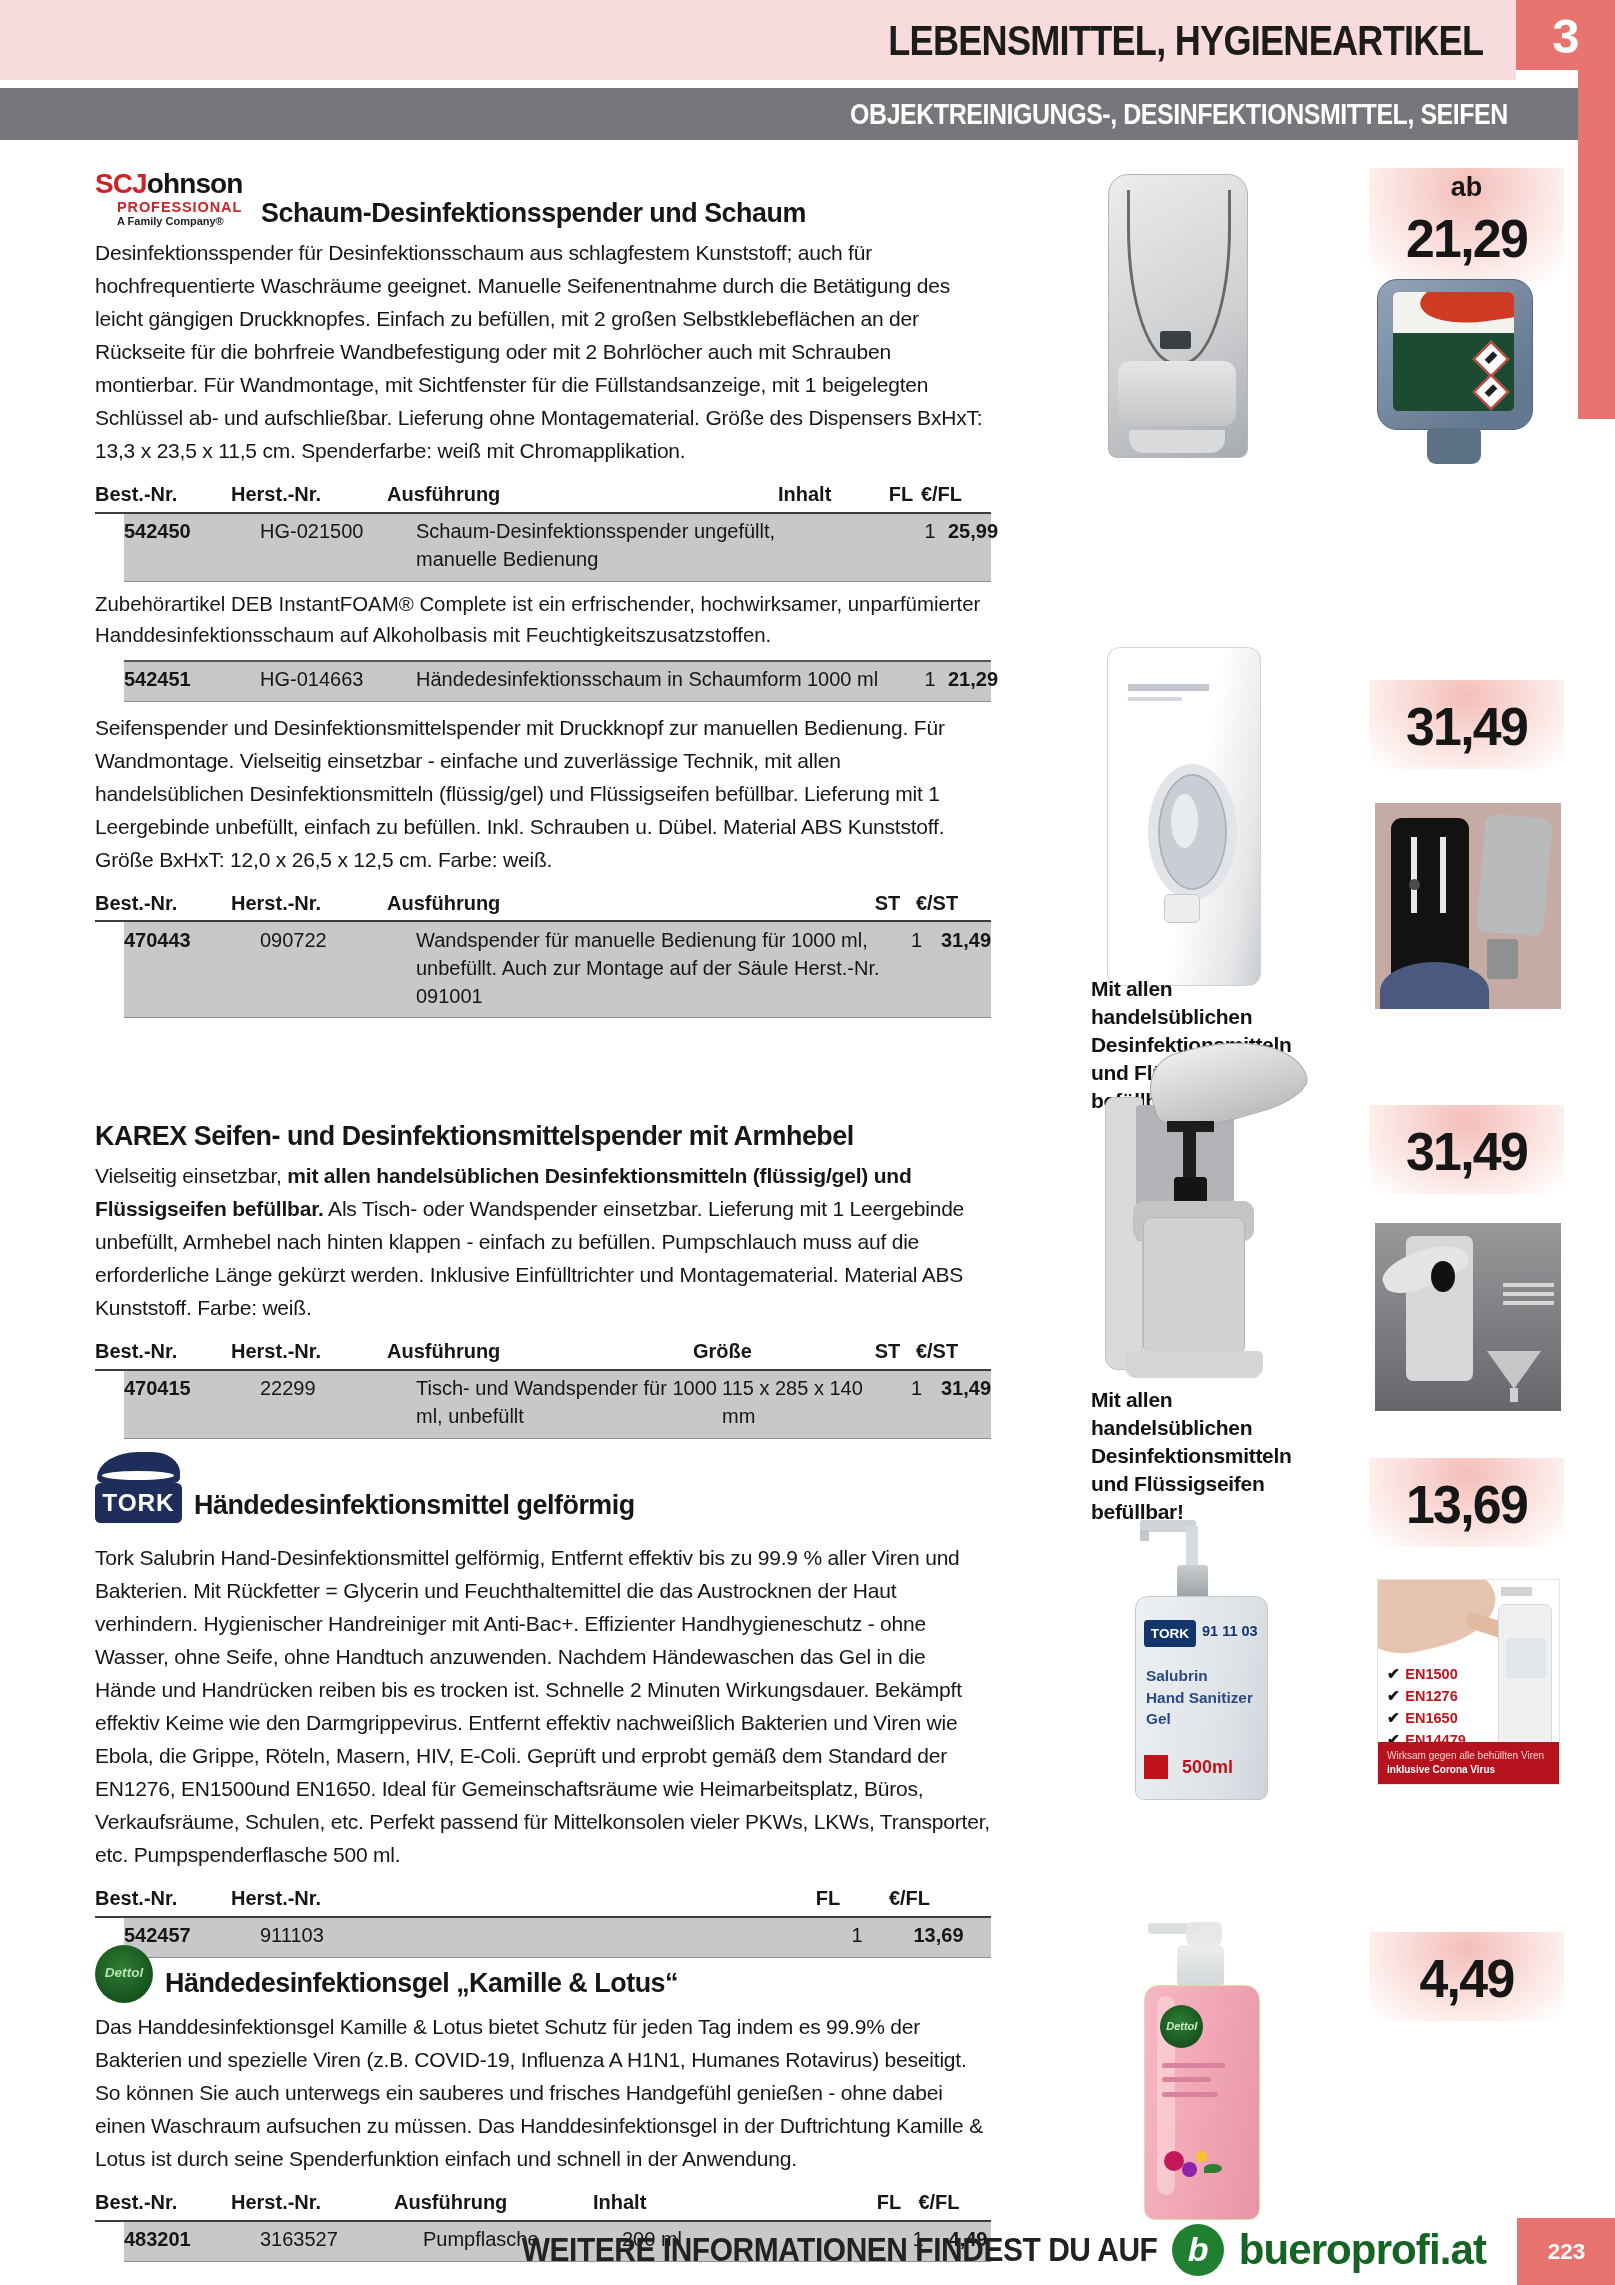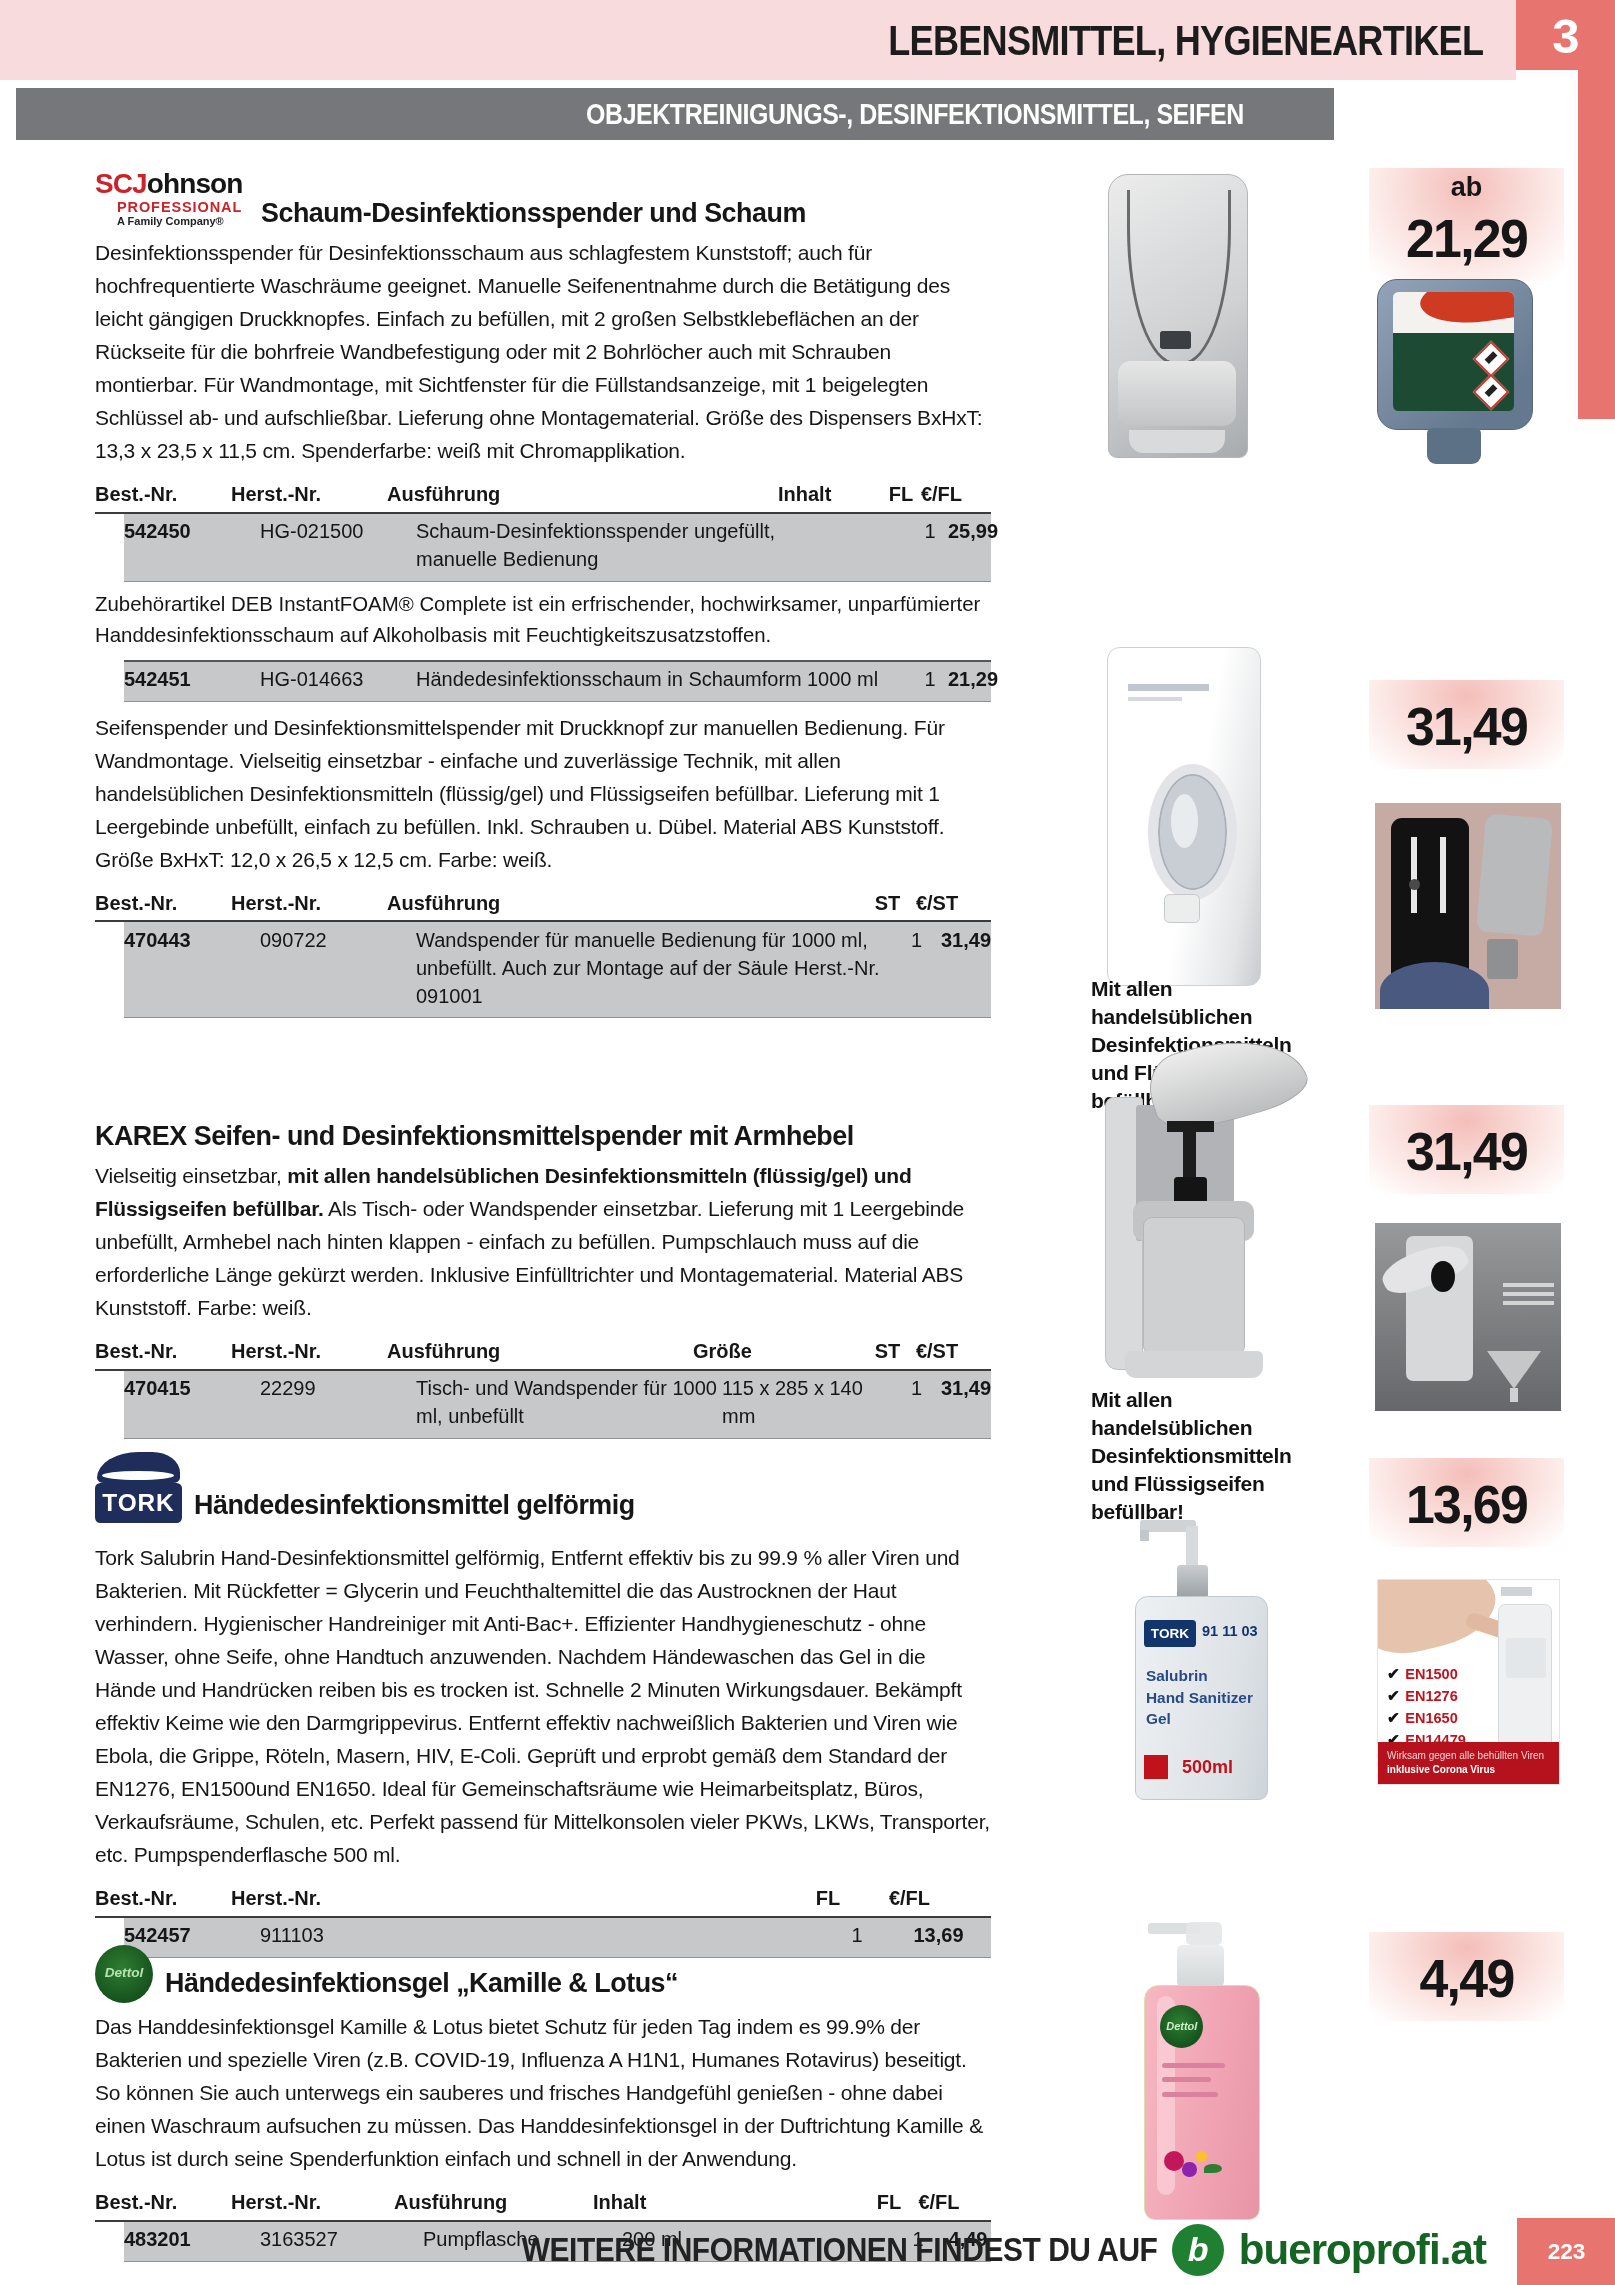--- a/index.html
+++ b/index.html
@@ -4,21 +4,21 @@
 <style>
   html,body{margin:0;padding:0;background:#ffffff;}
   .page{position:relative;width:1616px;height:2285px;background:#ffffff;overflow:hidden;
         font-family:"Liberation Sans",sans-serif;color:#161616;}
   
   .band-pink{position:absolute;left:0;top:0;width:1516px;height:80px;background:#f8dbdc;}
   .band-pink .t{position:absolute;right:33px;top:0;line-height:80px;font-size:43px;font-weight:700;
         letter-spacing:-0.9px;color:#1c1c1c;transform:scaleX(.84);transform-origin:right center;white-space:nowrap;}
   .chapter-tab{position:absolute;left:1516px;top:0;width:100px;height:70px;background:#e8746f;
         color:#fff;font-size:49px;font-weight:700;text-align:center;line-height:72px;}
-  .band-gray{position:absolute;left:16px;top:88px;width:1318px;height:52px;background:#76777a;}
+  .band-gray{position:absolute;left:0;top:88px;width:1598px;height:52px;background:#76777a;}
   .band-gray .t{position:absolute;right:90px;top:0;line-height:52px;font-size:29px;font-weight:700;
         color:#ffffff;letter-spacing:-0.5px;transform:scaleX(.86);transform-origin:right center;white-space:nowrap;}
   .edge-strip{position:absolute;left:1578px;top:70px;width:38px;height:349px;background:#e8746f;}
   
   .section{position:absolute;left:95px;width:896px;}
   .sec-head{display:flex;align-items:flex-end;gap:12px;margin-bottom:7.2px;}
   .sec-title{font-size:28px;font-weight:700;letter-spacing:-0.5px;transform:scaleX(.96);
         transform-origin:left bottom;white-space:nowrap;}
   .desc{font-size:21px;line-height:33px;letter-spacing:-0.2px;margin:3.6px 0 12.7px 0;}
   

